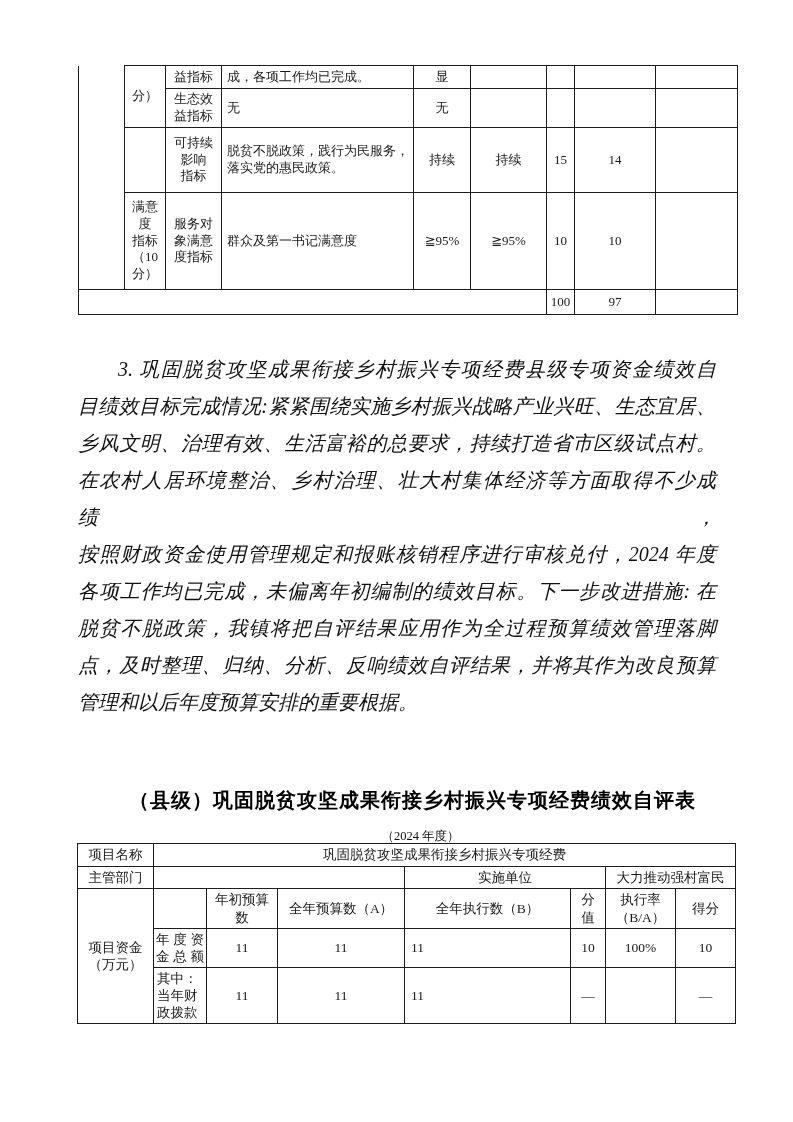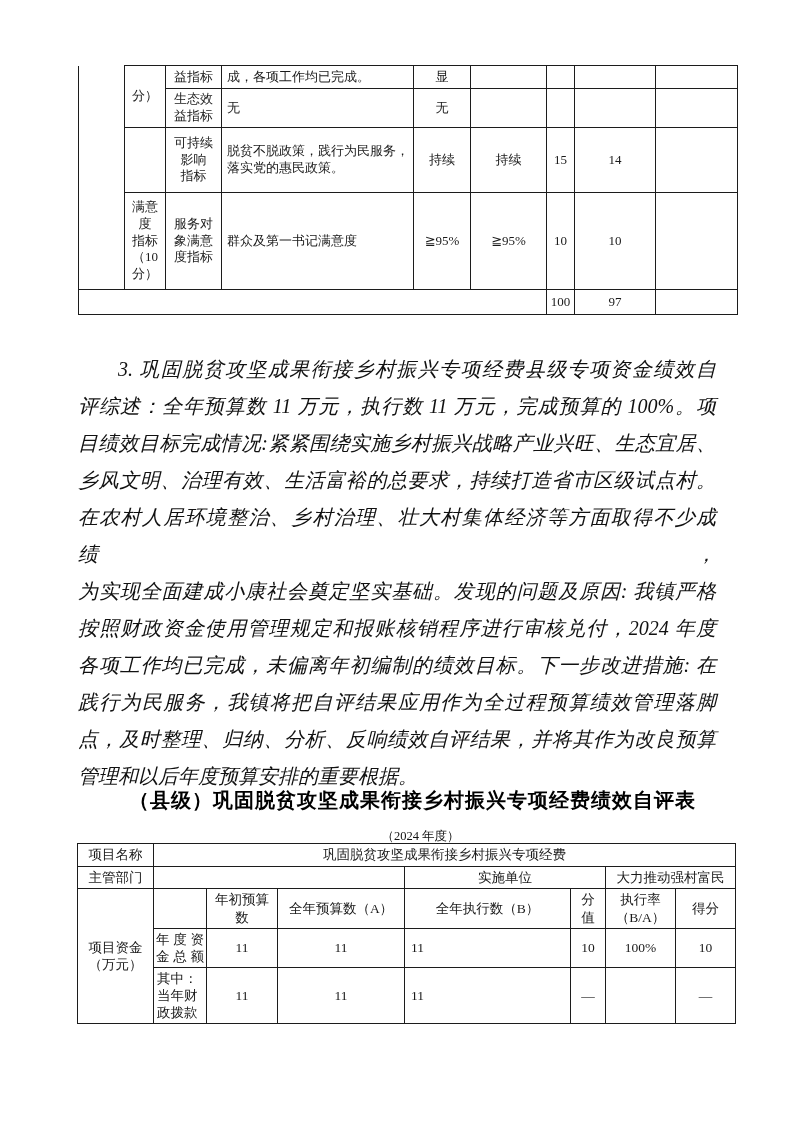--- a/index.html
+++ b/index.html
@@ -136,28 +136,26 @@
       <td colspan="6"></td>
       <td>100</td>
       <td>97</td>
       <td></td>
     </tr>
   </tbody>
     </table>
 
   <div id="narrative">
     <div class="line first">3. 巩固脱贫攻坚成果衔接乡村振兴专项经费县级专项资金绩效自</div>
-    <div class="line">评综述：全年预算数 11 万元，执行数 11 万元，完成预算的 100%。项</div>
     <div class="line">目绩效目标完成情况:紧紧围绕实施乡村振兴战略产业兴旺、生态宜居、</div>
     <div class="line">乡风文明、治理有效、生活富裕的总要求，持续打造省市区级试点村。</div>
     <div class="line">在农村人居环境整治、乡村治理、壮大村集体经济等方面取得不少成绩，</div>
-    <div class="line">为实现全面建成小康社会奠定坚实基础。发现的问题及原因: 我镇严格</div>
     <div class="line">按照财政资金使用管理规定和报账核销程序进行审核兑付，2024 年度</div>
     <div class="line">各项工作均已完成，未偏离年初编制的绩效目标。下一步改进措施: 在</div>
-    <div class="line">践行为民服务，我镇将把自评结果应用作为全过程预算绩效管理落脚</div>
+    <div class="line">脱贫不脱政策，我镇将把自评结果应用作为全过程预算绩效管理落脚</div>
     <div class="line">点，及时整理、归纳、分析、反响绩效自评结果，并将其作为改良预算</div>
     <div class="line last">管理和以后年度预算安排的重要根据。</div>
   </div>
 
   <div id="report-title">（县级）巩固脱贫攻坚成果衔接乡村振兴专项经费绩效自评表</div>
   <div id="report-year">（2024 年度）</div>
 
   <table class="doc" id="bottom-table">
     <colgroup>
       <col style="width:76px">

